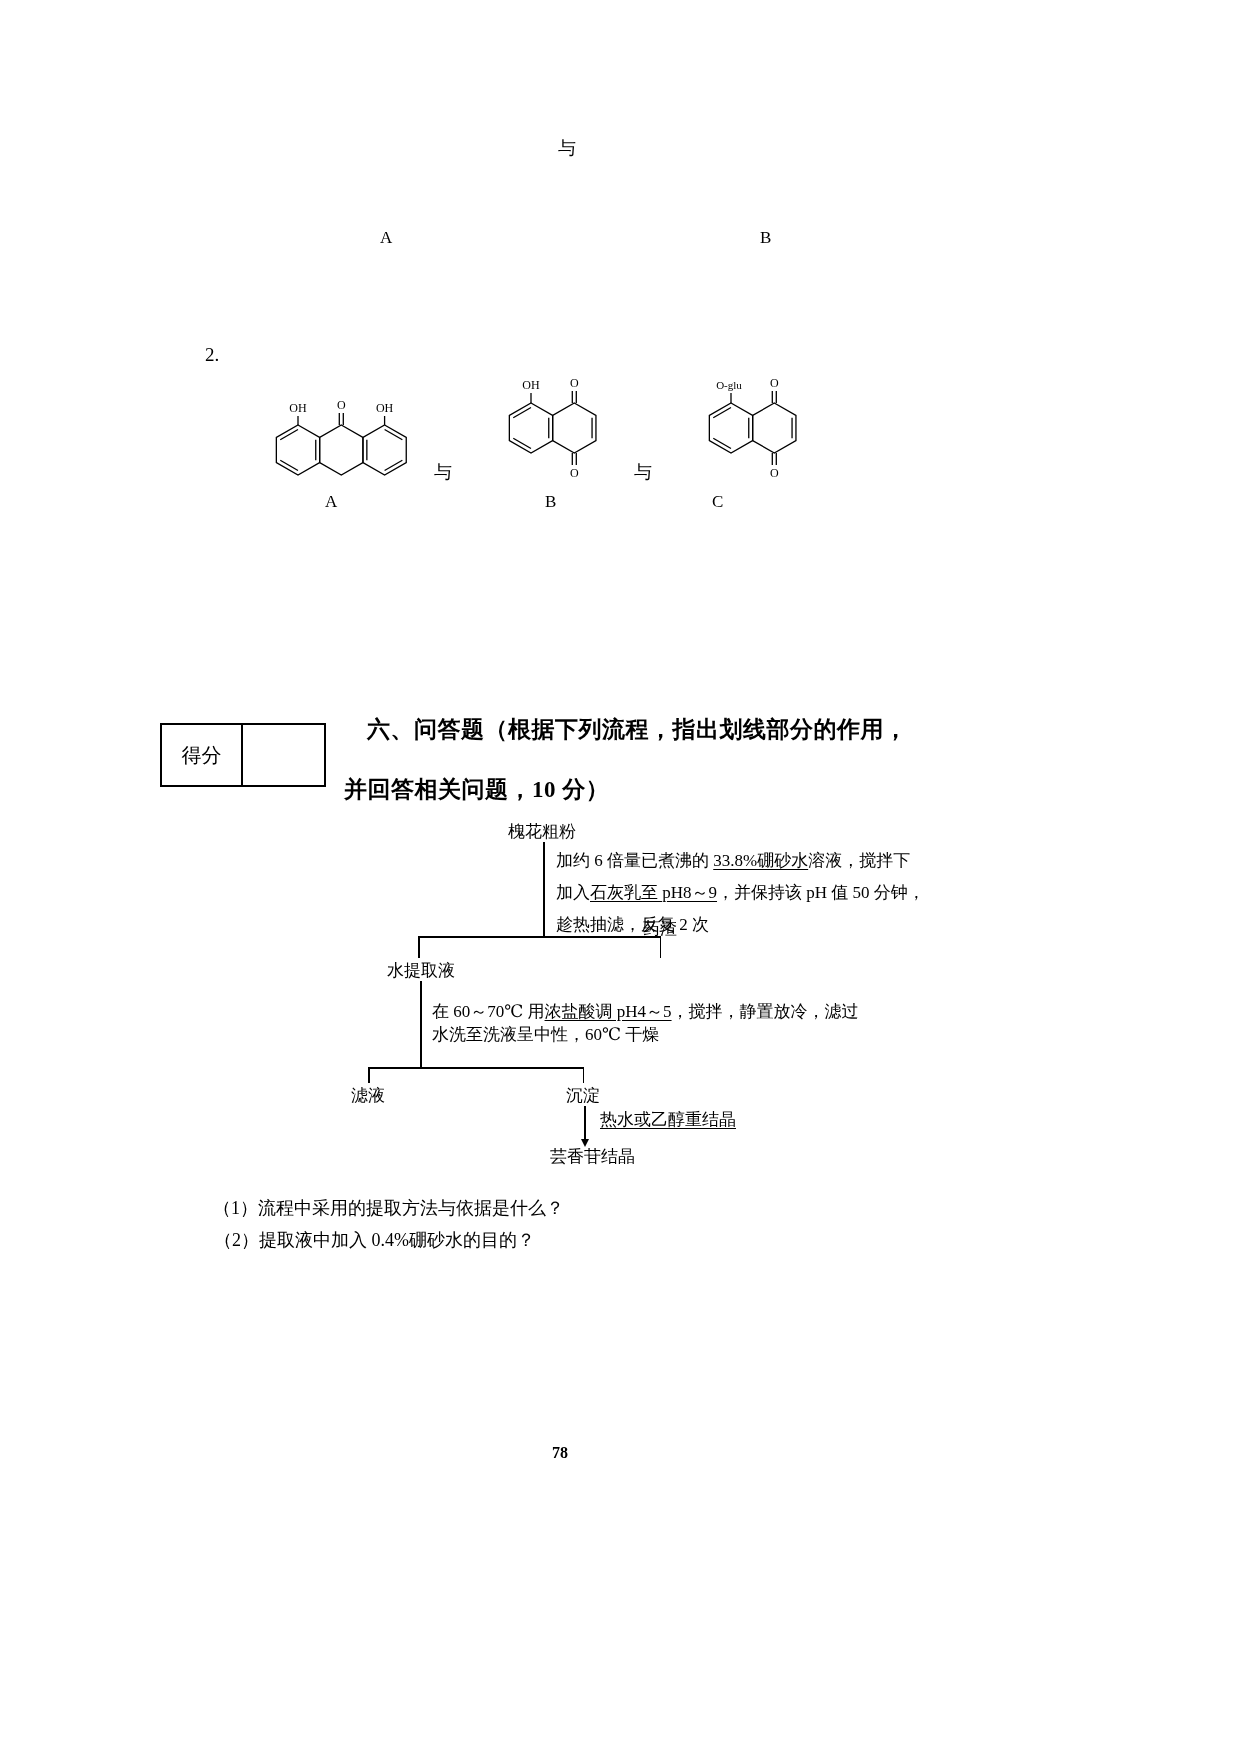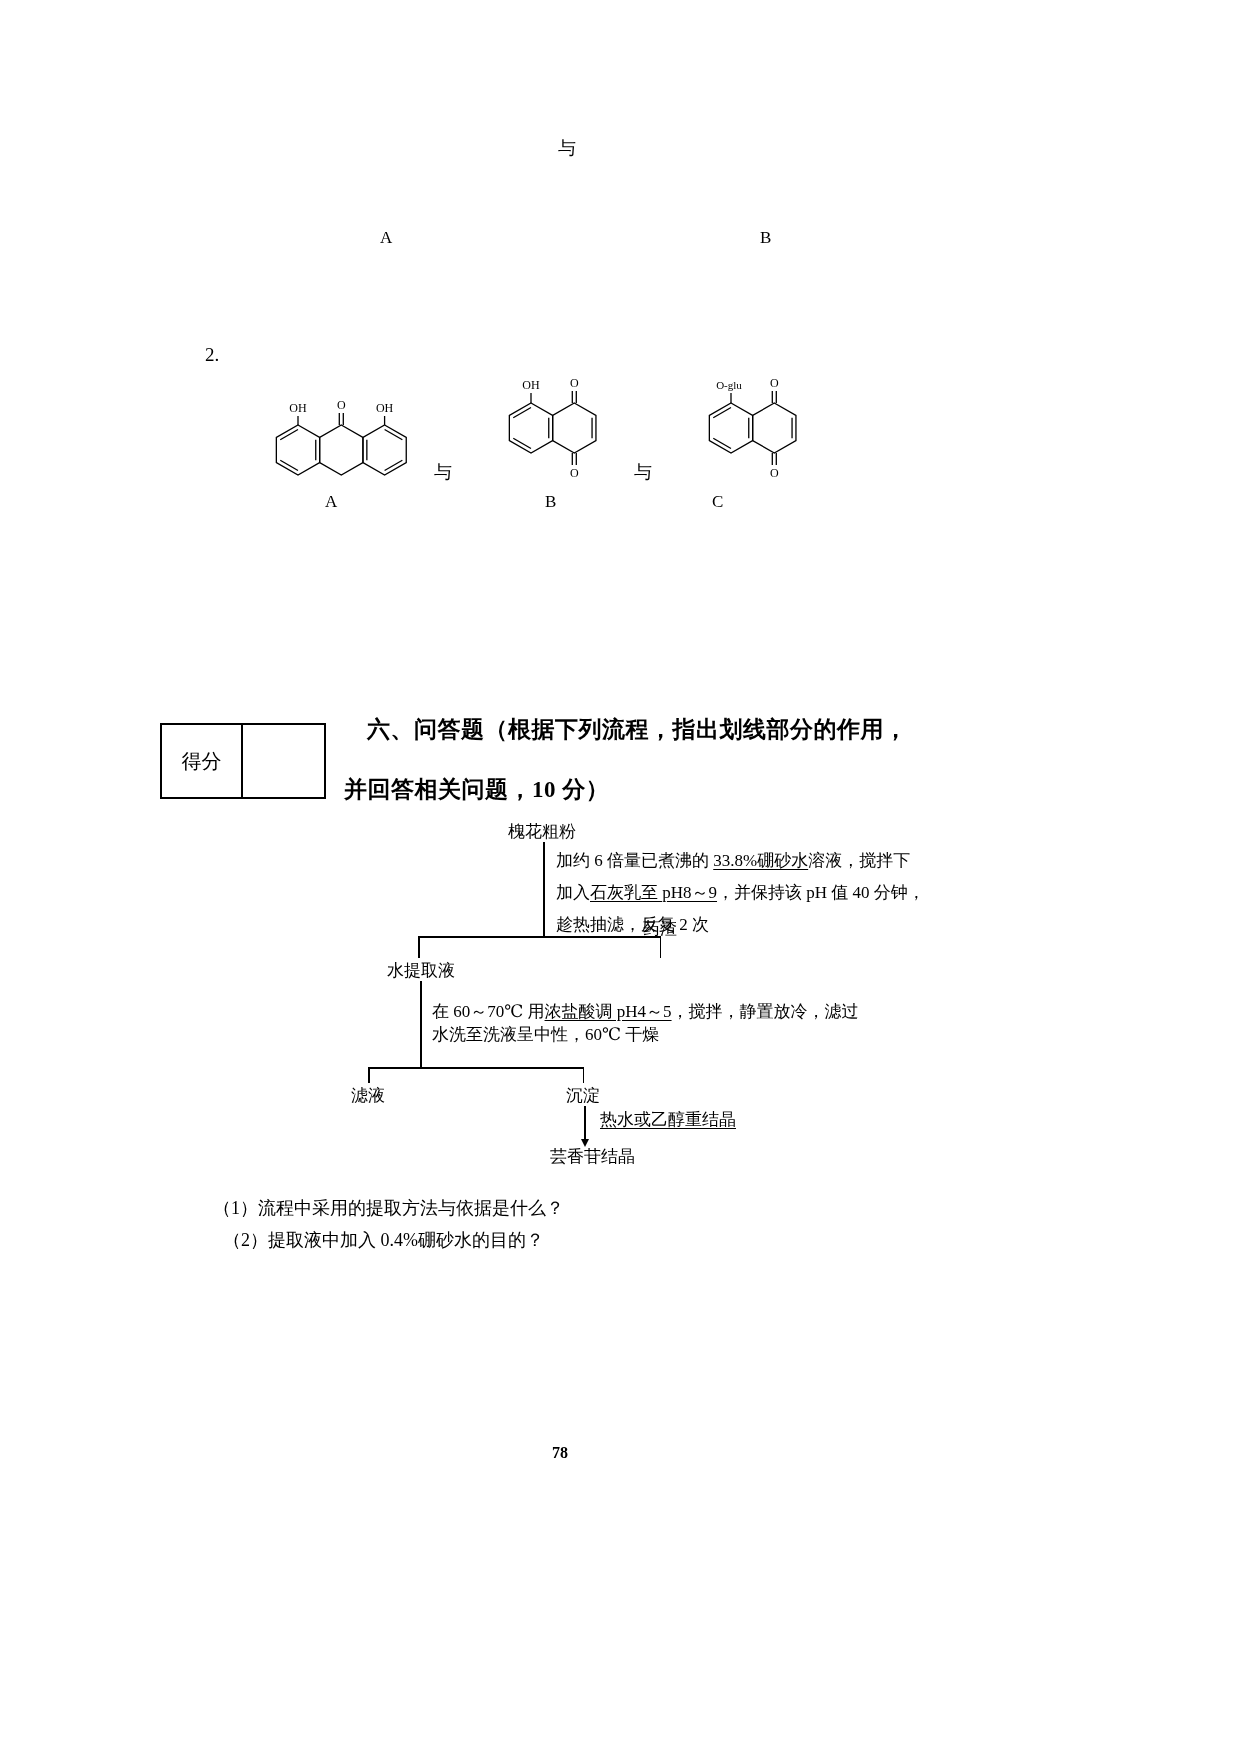--- a/index.html
+++ b/index.html
@@ -94,34 +94,34 @@
       <line x1="69.3" y1="95" x2="69.3" y2="107"></line>
       <line x1="73.3" y1="95" x2="73.3" y2="107"></line>
       <line x1="28" y1="45" x2="28" y2="35"></line>
     </g>
     <text x="26" y="31" text-anchor="middle" font-size="11">O-glu</text>
     <text x="71.3" y="29" text-anchor="middle" font-size="12">O</text>
     <text x="71.3" y="119" text-anchor="middle" font-size="12">O</text>
   </svg>
   <div class="abs lbl" style="left:712px;top:492px;">C</div>
 
-  <div class="abs" style="left:160px;top:723px;width:166px;height:76px;border:2px solid #000;">
+  <div class="abs" style="left:160px;top:723px;width:166px;height:64px;border:2px solid #000;">
     <div style="position:absolute;left:79px;top:0;width:2px;height:100%;background:#000;"></div>
     <div style="position:absolute;left:0;top:0;width:79px;height:100%;display:flex;align-items:center;justify-content:center;font-size:20px;">得分</div>
     <div style="position:absolute;left:81px;top:0;width:83px;height:100%;"></div>
   </div>
 
   <div class="abs title" style="left:367px;top:714px;">六、问答题（根据下列流程，指出划线部分的作用，</div>
   <div class="abs title" style="left:344px;top:774px;">并回答相关问题，10 分）</div>
 
   <div class="abs fc" style="left:508px;top:820px;">槐花粗粉</div>
   <div class="line" style="left:543px;top:842px;width:1.5px;height:94px;"></div>
 
   <div class="abs fc" style="left:556px;top:849px;"><span>加约 6 倍量已煮沸的 </span><span class="u">33.8%硼砂水</span><span>溶液，搅拌下</span></div>
-  <div class="abs fc" style="left:556px;top:881px;"><span>加入</span><span class="u">石灰乳至 pH8～9</span><span>，并保持该 pH 值 40 分钟，</span></div>
+  <div class="abs fc" style="left:556px;top:881px;"><span>加入</span><span class="u">石灰乳至 pH8～9</span><span>，并保持该 pH 值 50 分钟，</span></div>
   <div class="abs fc" style="left:556px;top:913px;">趁热抽滤，反复 2 次</div>
 
   <div class="line" style="left:418px;top:936px;width:243px;height:1.5px;"></div>
   <div class="line" style="left:418px;top:936px;width:1.5px;height:22px;"></div>
   <div class="line" style="left:659.5px;top:936px;width:1.5px;height:22px;"></div>
 
   <div class="abs fc" style="left:387px;top:959px;">水提取液</div>
   <div class="abs fc" style="left:643px;top:917px;">药渣</div>
 
   <div class="line" style="left:420px;top:981px;width:1.5px;height:86px;"></div>
@@ -135,17 +135,17 @@
   <div class="abs fc" style="left:351px;top:1084px;">滤液</div>
   <div class="abs fc" style="left:566px;top:1084px;">沉淀</div>
 
   <div class="line" style="left:584px;top:1106px;width:1.5px;height:34px;"></div>
   <div class="arrowhead" style="left:580.5px;top:1139px;"></div>
   <div class="abs fc" style="left:600px;top:1108px;"><span class="u">热水或乙醇重结晶</span></div>
 
   <div class="abs fc" style="left:550px;top:1145px;">芸香苷结晶</div>
 
   <div class="abs q" style="left:213px;top:1196px;">（1）流程中采用的提取方法与依据是什么？</div>
-  <div class="abs q" style="left:223px;top:1228px;text-align:right;">（2）提取液中加入 0.4%硼砂水的目的？</div>
+  <div class="abs q" style="left:214px;top:1228px;text-align:right;">（2）提取液中加入 0.4%硼砂水的目的？</div>
 
   <div class="abs" style="left:540px;top:1444px;width:40px;text-align:center;font-size:16px;font-weight:bold;">78</div>
 
 </div>
 
 </body></html>

